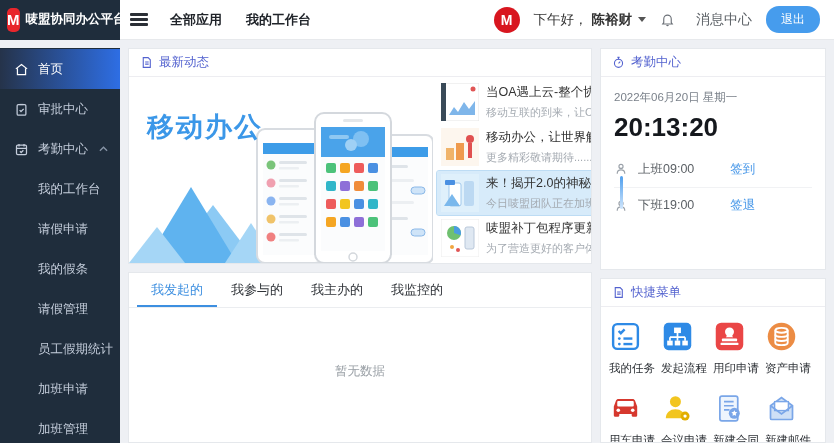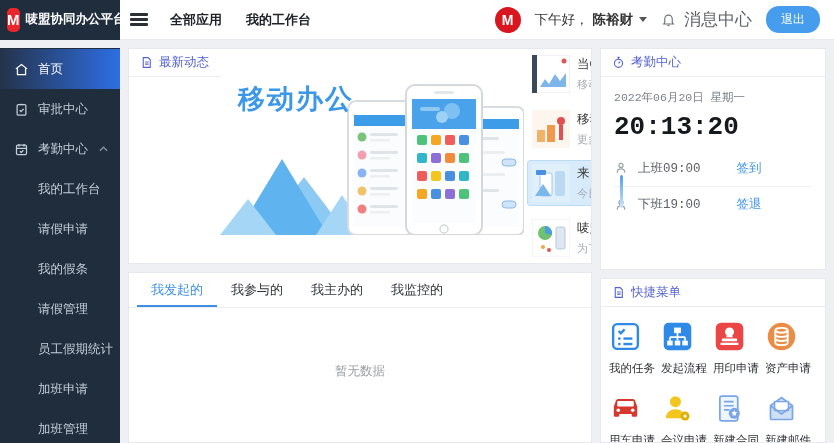--- a/index.html
+++ b/index.html
@@ -23,22 +23,22 @@
   .topnav-item { font-size:13px; color:#20242a; font-weight:bold; cursor:pointer; }
   .top-right { margin-left:auto; display:flex; align-items:center; gap:14px;
     padding-right:14px; }
   .avatar { width:26px; height:26px; border-radius:50%; background:#d8161f;
     color:#fff; font-size:14px; font-weight:bold; display:flex;
     align-items:center; justify-content:center; }
   .greeting { font-size:13.5px; color:#333; display:flex; align-items:center; gap:4px; cursor:pointer; }
   .greeting b { font-weight:bold; }
   .caret { width:0; height:0; border-left:4.5px solid transparent;
     border-right:4.5px solid transparent; border-top:5.5px solid #555; margin-left:2px; }
-  .msg { display:flex; align-items:center; gap:8px; color:#5c6166;
-    font-size:17px; cursor:pointer; }
+  .msg { display:flex; align-items:center; gap:21px; color:#5c6166;
+    font-size:14px; cursor:pointer; }
   .logout { background:#469ced; color:#fff; font-size:12px; border:none;
     border-radius:13px; padding:5px 15px; cursor:pointer; }
 
   
   .sidebar { position:fixed; top:48px; left:0; width:120px; height:403px;
     background:#1f2d3c; padding-top:1px; z-index:10; }
   .side-item { height:40px; display:flex; align-items:center; gap:9px;
     padding-left:14px; color:#c4cddb; font-size:12.5px; cursor:pointer; }
   .side-item.lvl2 { padding-left:38px; }
   .side-item.active { background:linear-gradient(90deg,#25334a 0%,#2e6ee4 100%);
@@ -55,21 +55,21 @@
     padding:8px 8px 0 8px; display:flex; gap:8px; }
   .col-left { width:464px; display:flex; flex-direction:column; gap:8px; }
   .col-right { width:226px; display:flex; flex-direction:column; gap:8px; }
   .panel { background:#fff; border:1px solid #e5e8ec; }
   .panel-head { height:28px; display:flex; align-items:center; gap:6px;
     padding:0 11px; border-bottom:1px solid #ededf1; color:#5362cf;
     font-size:12.5px; }
   .panel-head svg { width:13px; height:13px; }
 
   
-  .news-panel { height:216px; display:flex; flex-direction:row; }
+  .news-panel { height:216px; display:flex; flex-direction:column; }
   .news-body { flex:1; display:flex; overflow:hidden; }
   .banner { width:304px; height:186px; position:relative; background:#fff;
     overflow:hidden; cursor:pointer; flex:0 0 auto;text-align:right; }
   .banner-svg { position:absolute; inset:0; }
   .banner-headline { position:absolute; left:18px; top:32px; color:#3b97e8;
     font-size:27px; font-weight:bold; letter-spacing:2px; }
   .banner-subline { position:absolute; left:19px; top:74px; color:#8a9299;
     font-size:11px; letter-spacing:1px; }
   .news-list { flex:1; padding:3px 6px 3px 4px; display:flex;
     flex-direction:column; justify-content:space-between; }
@@ -88,21 +88,21 @@
   .tabs-panel { flex:1; overflow:hidden; }
   .tabbar { display:flex; padding-left:8px; border-bottom:1px solid #ebedf0;
     height:35px; }
   .tab { padding:0 14px; line-height:34px; font-size:13px; color:#2f3338;
     cursor:pointer; border-bottom:2px solid transparent; }
   .tab.active { color:#3d8fe0; border-bottom-color:#3d8fe0; }
   .empty { text-align:center; padding-top:55px; color:#9aa0a6; font-size:12.5px; }
 
   
   .att-panel { height:222px; }
-  .att-body { padding:9px 13px 0 13px;font-family:Liberation Mono, monospace; }
+  .att-body { padding:9px 13px 0 13px; }
   .att-date { font-size:11.5px; color:#7a818a; margin-top:4px; }
   .att-time { font-size:26px; font-weight:bold; color:#15181d; margin:7px 0 8px; }
   .att-rows { position:relative; }
   .att-line { position:absolute; left:6px; top:25px; width:3px; height:33px;
     border-radius:2px; background:linear-gradient(#4f9fee,#cfe5fb); }
   .att-row { display:flex; align-items:center; height:36px; }
   .att-row + .att-row { border-top:1px solid #f1f2f4; }
   .att-person { width:24px; display:flex; }
   .att-person svg { width:14px; height:14px; }
   .att-label { font-size:12.5px; color:#5c6166; }

